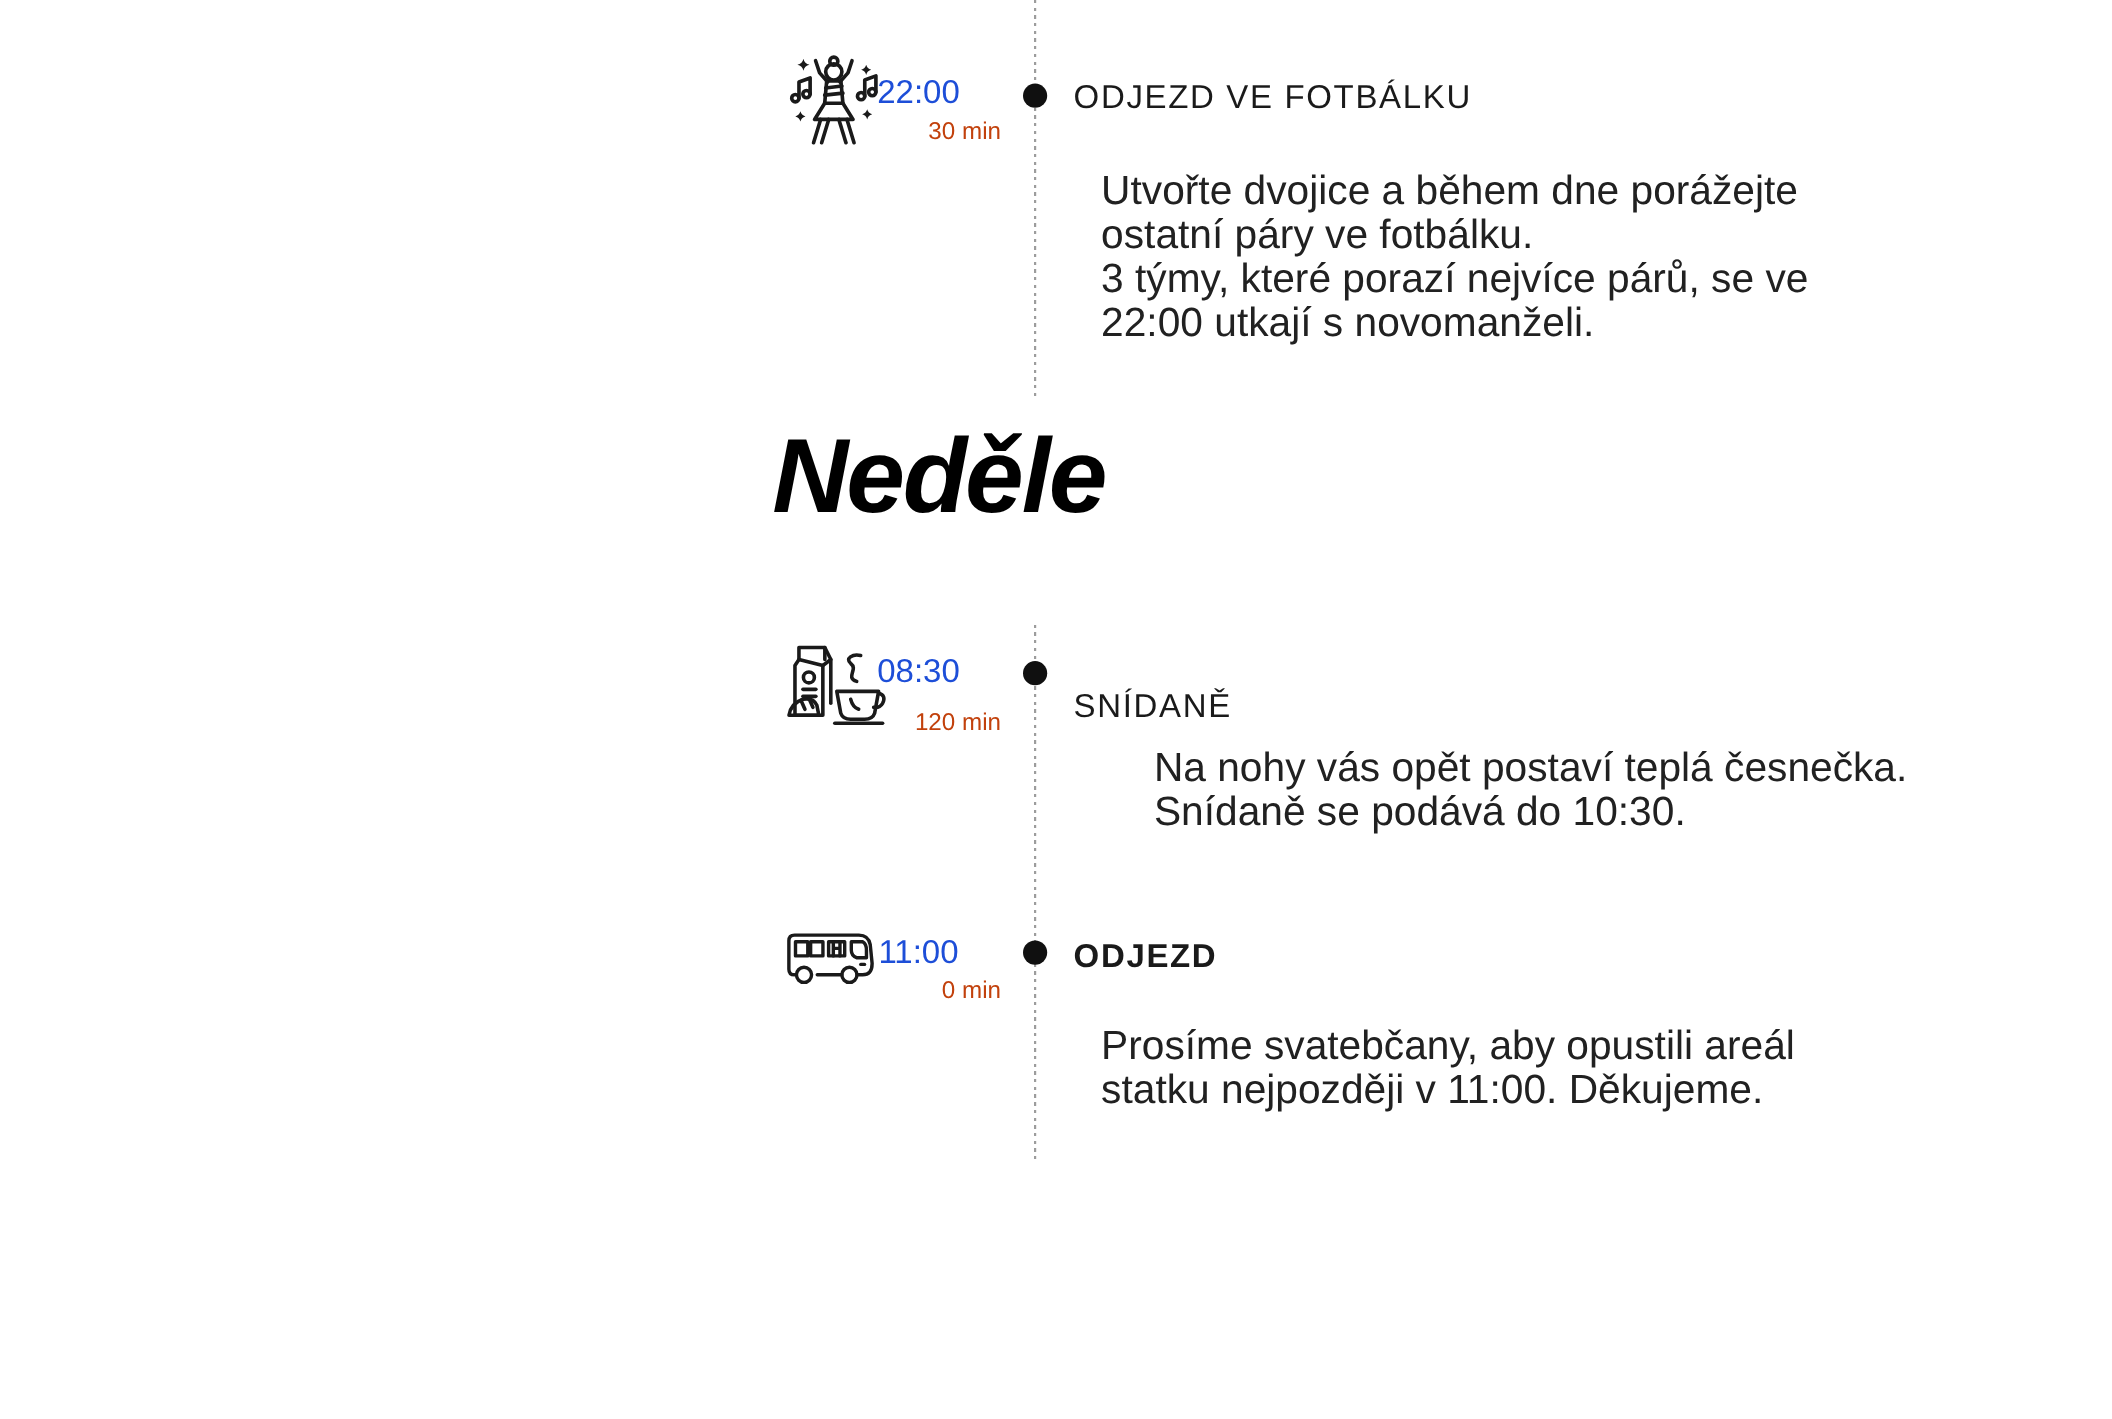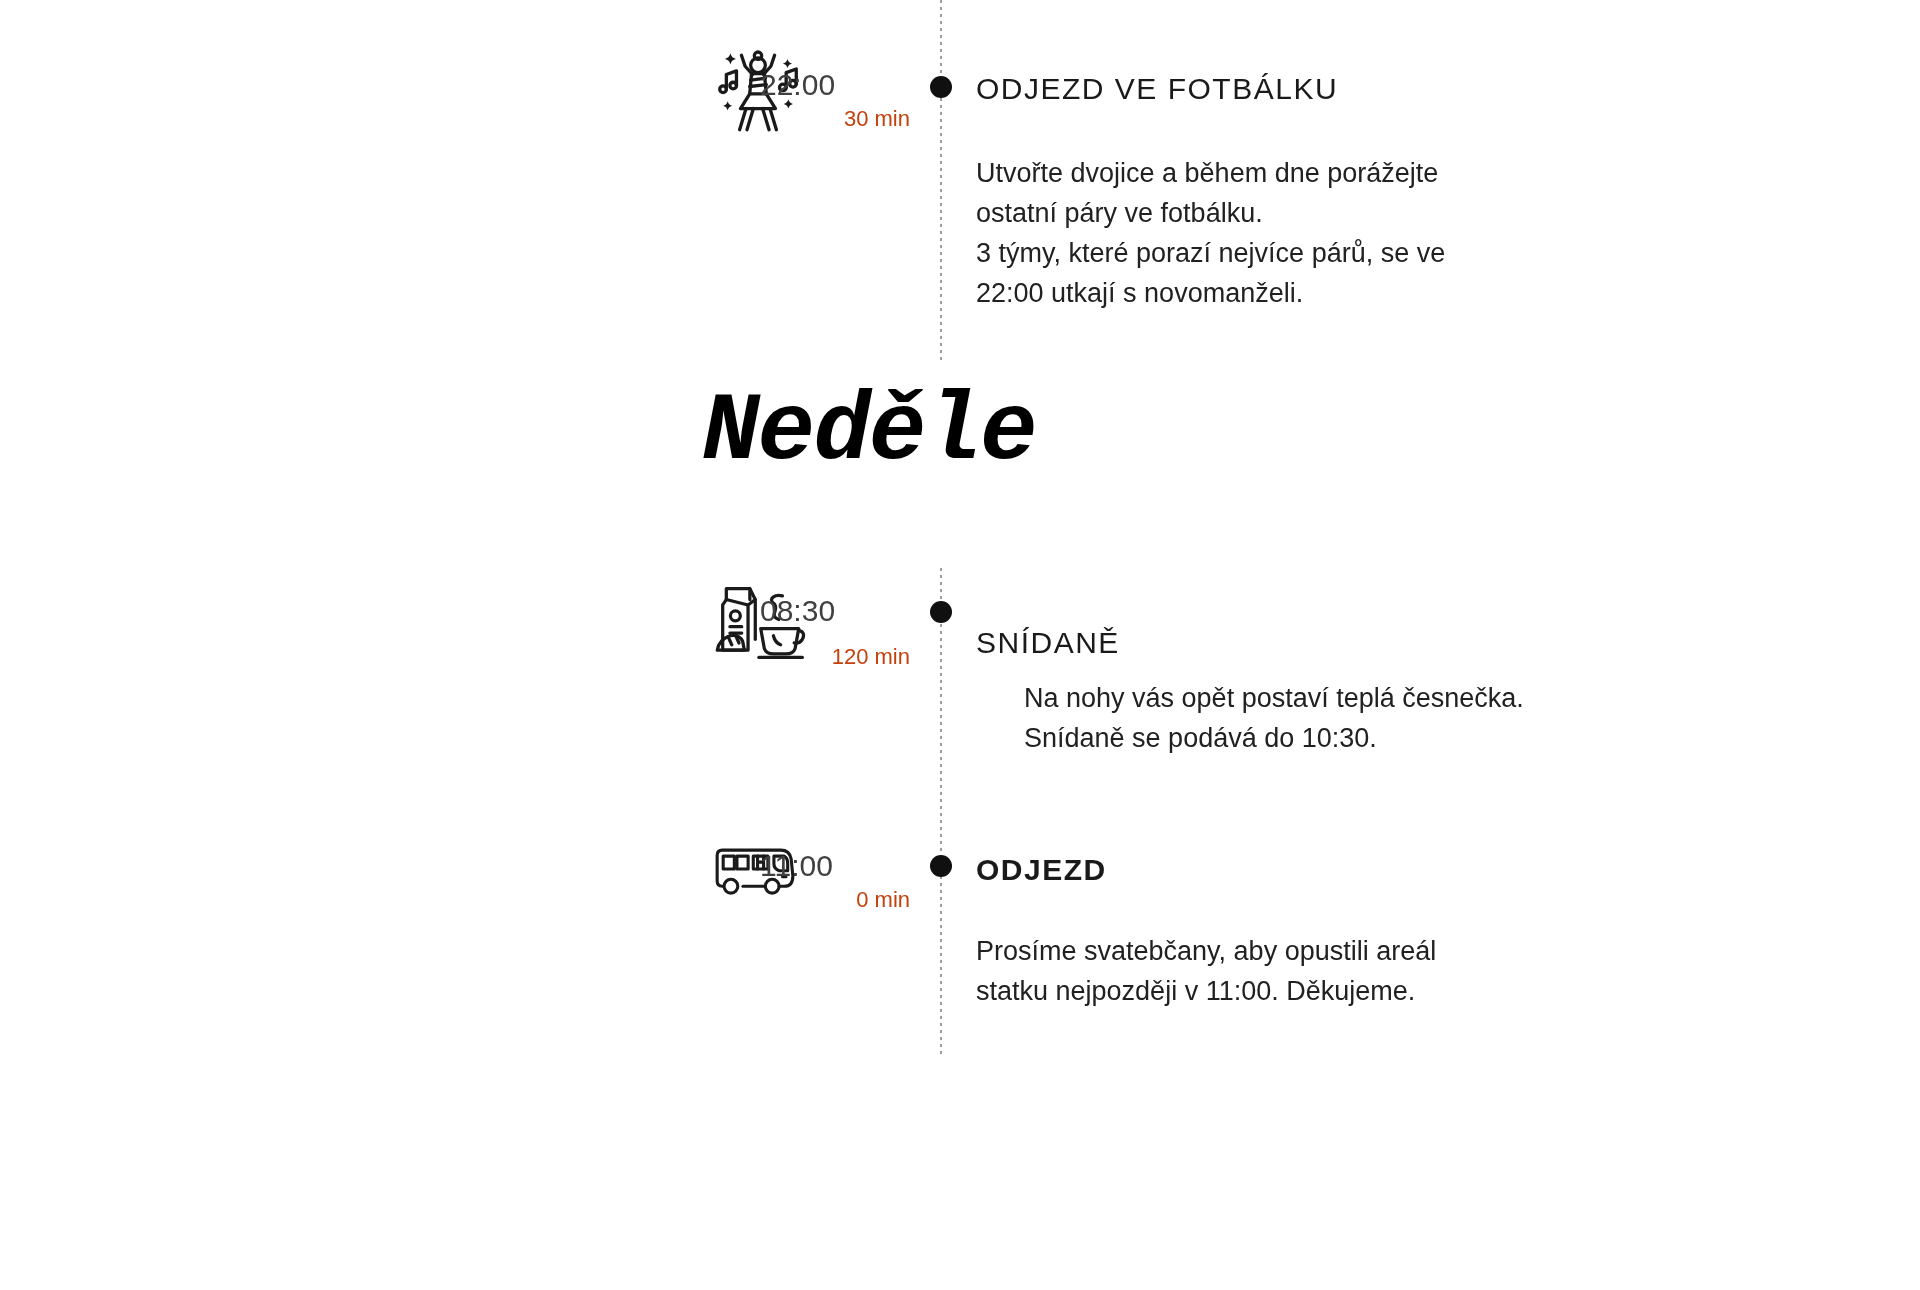--- a/index.html
+++ b/index.html
@@ -9,38 +9,38 @@
   }
   .timeline-seg{
     position:absolute;width:2px;
     background:repeating-linear-gradient(to bottom,#9c9c9c 0 3px,transparent 3px 7px);
   }
   .seg1{left:940px;top:0;height:362px;}
   .seg2{left:940px;top:568px;height:489px;}
   .dot{position:absolute;width:22px;height:22px;border-radius:50%;background:#101010;left:930px;}
   .icon{position:absolute;}
   .time{
-    position:absolute;left:760px;width:150px;text-align:left;
-    font-size:30px;line-height:34px;color:#404040;
+    position:absolute;left:760px;width:150px;text-align:center;
+    font-size:30px;line-height:34px;color:#1d4ed8;
   }
   .duration{
     position:absolute;left:760px;width:150px;text-align:right;
     font-size:22px;line-height:26px;color:#c2410c;
   }
   .title{
     position:absolute;left:976px;font-size:30px;line-height:38px;
     letter-spacing:1.5px;color:#1a1a1a;white-space:nowrap;
   }
   .desc{
-    position:absolute;left:976px;width:720px;font-size:27px;line-height:40px;
+    position:absolute;left:1001px;width:720px;font-size:37px;line-height:40px;
     color:#212121;white-space:pre-line;
   }
   .day-heading{
     position:absolute;left:702px;top:378px;
-    font-family:Liberation Mono, monospace;font-style:italic;font-weight:bold;
+    font-family:Liberation Sans, sans-serif;font-style:italic;font-weight:bold;
     font-size:96px;line-height:110px;color:#000000;letter-spacing:-2px;
   }
   svg{display:block;}
   .stroke{fill:none;stroke:#1a1a1a;stroke-width:3.6;stroke-linecap:round;stroke-linejoin:round;}
   .fillb{fill:#1a1a1a;stroke:none;}
 </style>
 </head>
 <body>
 
 <div class="canvas">

